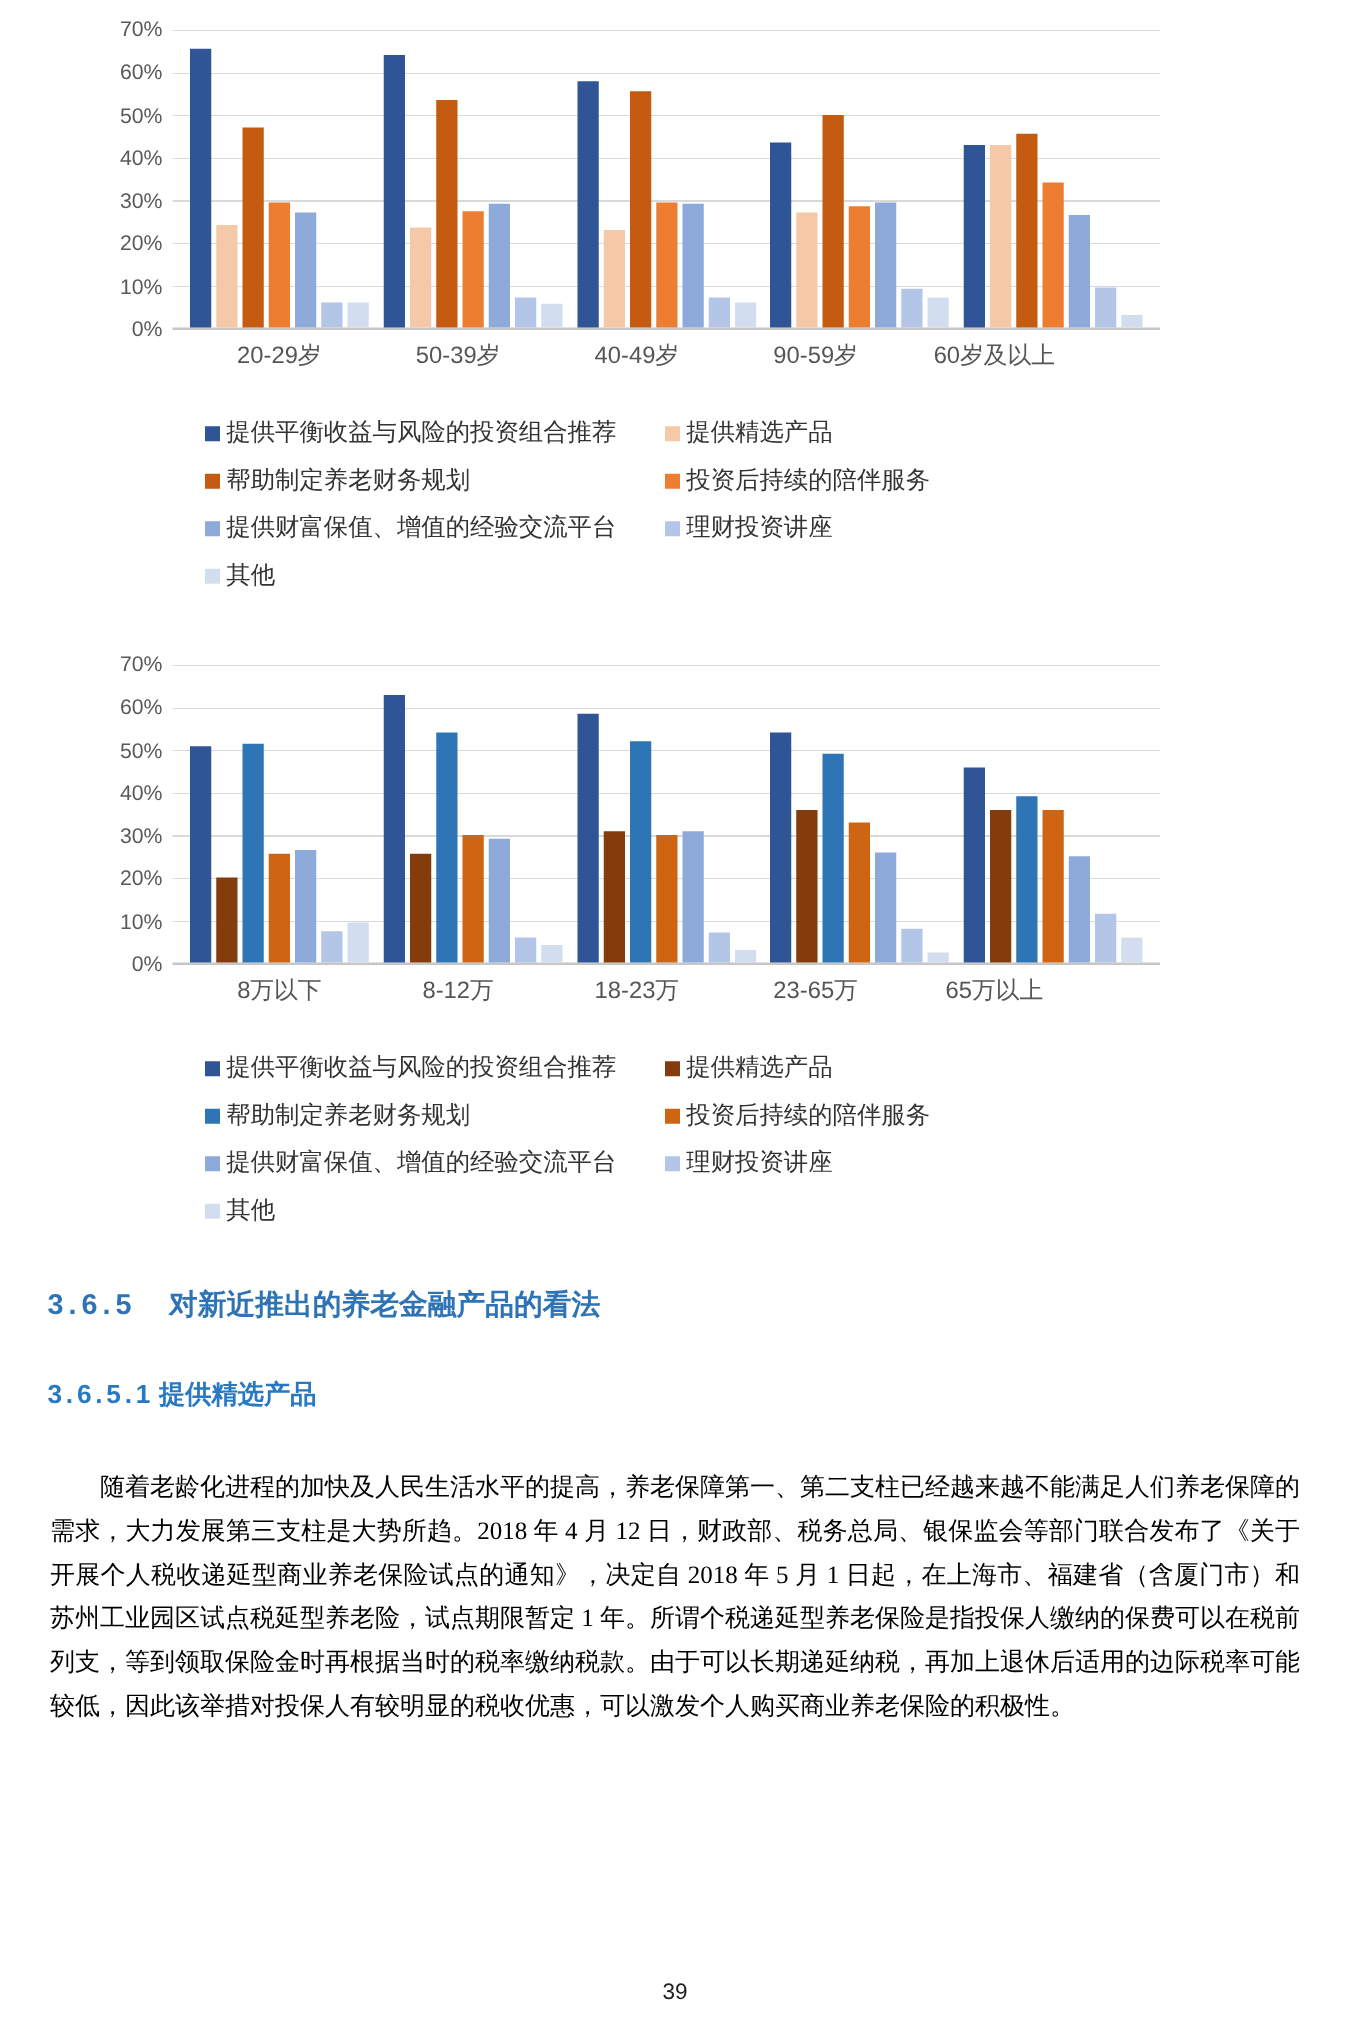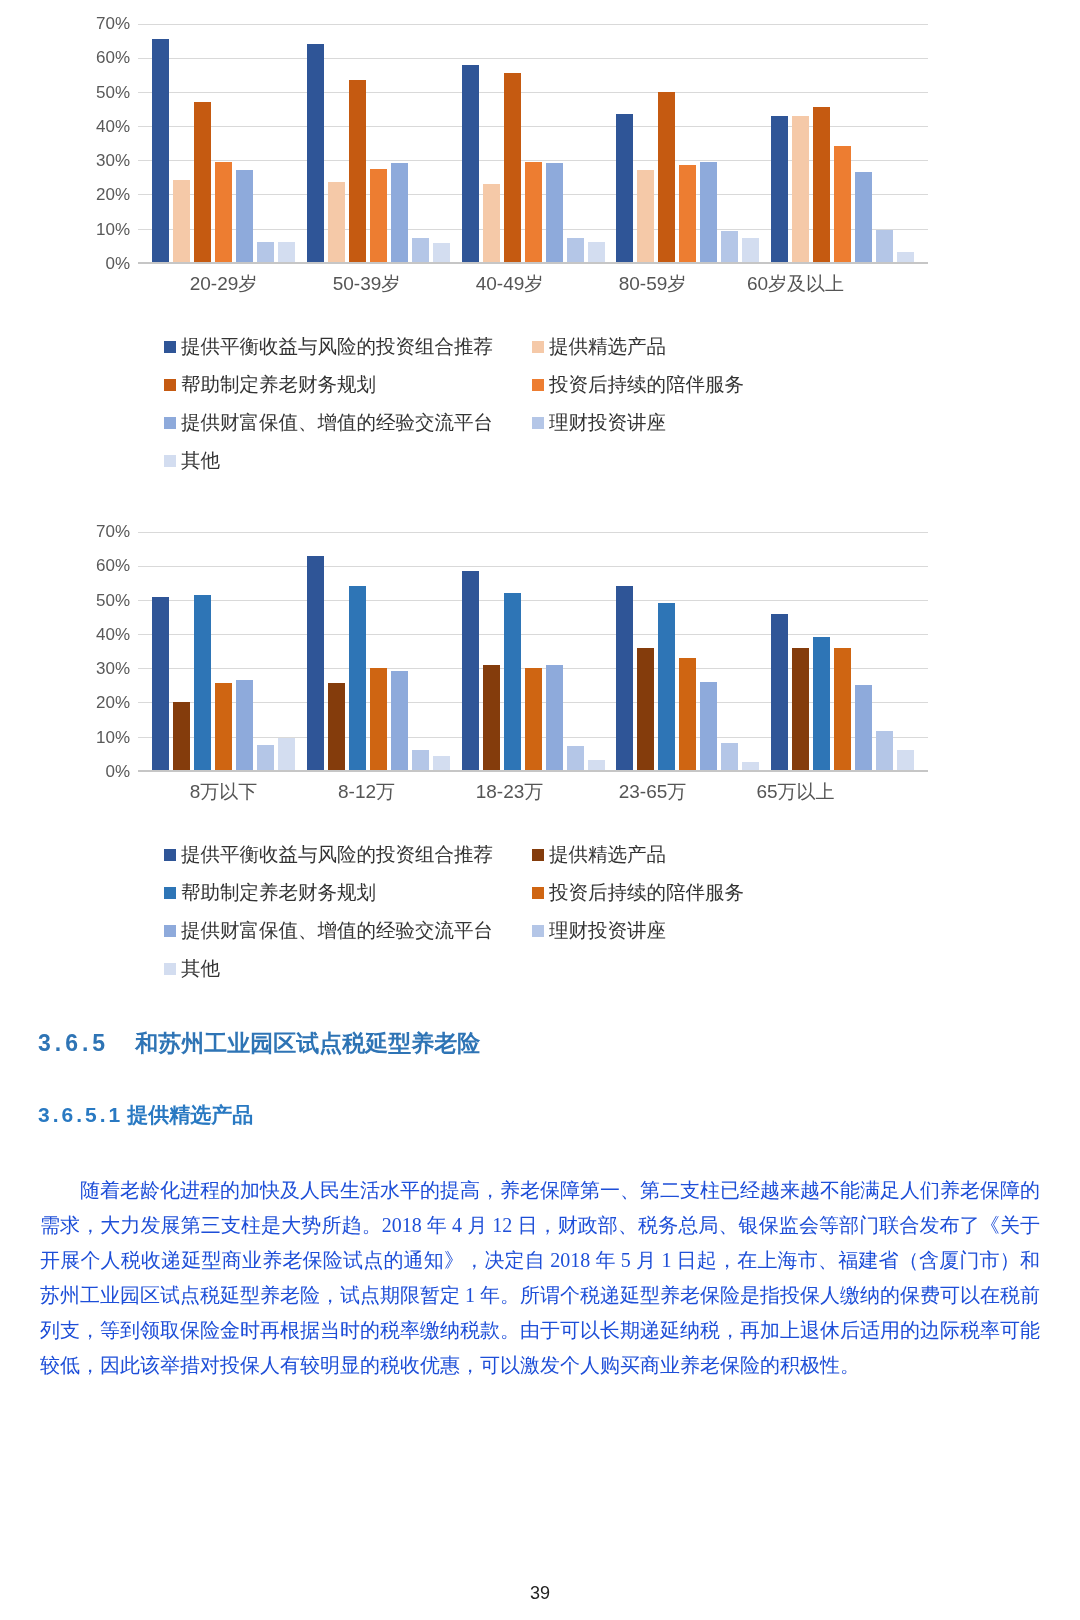--- a/index.html
+++ b/index.html
@@ -53,21 +53,21 @@
     margin:46px 0 0 38px; font-family:"Liberation Sans", sans-serif;
     font-weight:bold; font-size:23px; color:#2e74b5;
   }
   .h2 .num { letter-spacing:4px; margin-right:26px; }
   .h3 {
     margin:42px 0 0 38px; font-weight:bold; font-size:21px; color:#2979c2;
   }
   .h3 .num { letter-spacing:3px; margin-right:4px; font-family:"Liberation Sans", sans-serif; }
   .para {
     margin:44px 40px 0 40px; font-size:20px; line-height:35px;
-    text-align:justify; text-indent:2em; color:#1d4ed8;
+    text-align:justify; text-indent:2em; color:#000000;
   }
   .page-num {
     position:absolute; bottom:16px; left:0; right:0; text-align:center;
     font-size:18px; color:#222222; font-family:"Liberation Sans", sans-serif;
   }
 </style>
 </head>
 <body>
 
 <div class="content">
@@ -131,21 +131,21 @@
               <div class="bar" style="height: 13.5714%; background: rgb(180, 198, 231);"></div>
               <div class="bar" style="height: 4.28571%; background: rgb(211, 221, 240);"></div>
             </div>
           </div>
       </div>
     </div>
     <div class="x-axis">
         <div class="xlabel">20-29岁</div>
         <div class="xlabel">50-39岁</div>
         <div class="xlabel">40-49岁</div>
-        <div class="xlabel">80-59岁</div>
+        <div class="xlabel">90-59岁</div>
         <div class="xlabel">60岁及以上</div>
       </div>
     <div class="legend">
         <div class="legend-item">
           <span class="swatch" style="background: rgb(47, 85, 151);"></span>
           <span>提供平衡收益与风险的投资组合推荐</span>
         </div>
         <div class="legend-item">
           <span class="swatch" style="background: rgb(245, 201, 168);"></span>
           <span>提供精选产品</span>
@@ -268,21 +268,21 @@
           <span>理财投资讲座</span>
         </div>
         <div class="legend-item">
           <span class="swatch" style="background: rgb(211, 221, 240);"></span>
           <span>其他</span>
         </div>
       </div>
   </figure>
 
   <h2 class="h2">
-    <span class="num">3.6.5</span><span>和苏州工业园区试点税延型养老险</span>
+    <span class="num">3.6.5</span><span>对新近推出的养老金融产品的看法</span>
   </h2>
 
   <h3 class="h3">
     <span class="num">3.6.5.1</span><span>提供精选产品</span>
   </h3>
 
   <p class="para">随着老龄化进程的加快及人民生活水平的提高，养老保障第一、第二支柱已经越来越不能满足人们养老保障的需求，大力发展第三支柱是大势所趋。2018 年 4 月 12 日，财政部、税务总局、银保监会等部门联合发布了《关于开展个人税收递延型商业养老保险试点的通知》，决定自 2018 年 5 月 1 日起，在上海市、福建省（含厦门市）和苏州工业园区试点税延型养老险，试点期限暂定 1 年。所谓个税递延型养老保险是指投保人缴纳的保费可以在税前列支，等到领取保险金时再根据当时的税率缴纳税款。由于可以长期递延纳税，再加上退休后适用的边际税率可能较低，因此该举措对投保人有较明显的税收优惠，可以激发个人购买商业养老保险的积极性。</p>
 
 </div>
 

